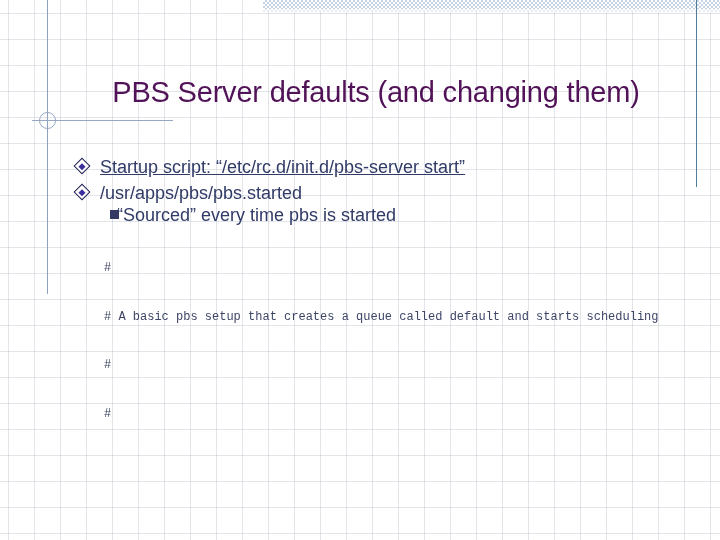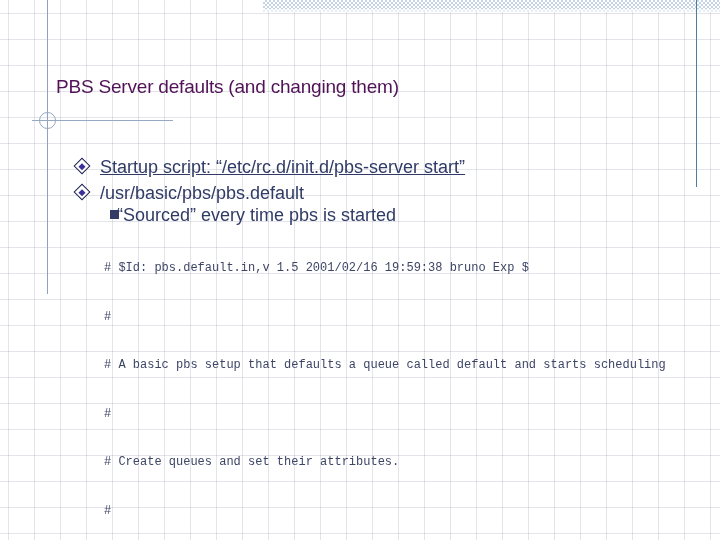--- a/index.html
+++ b/index.html
@@ -22,22 +22,22 @@
   
   .vline-left  { position:absolute; left:47px;  top:0; width:1px; height:294px; background:#8ea2bf; }
   .vline-right { position:absolute; left:696px; top:0; width:1px; height:187px; background:#4f7d9e; }
   .title-rule  { position:absolute; left:32px; top:120px; width:141px; height:1px; background:#96a8c2; }
   .circle {
     position:absolute; left:39px; top:112px; width:15px; height:15px;
     border:1px solid #96a8c2; border-radius:50%; background:transparent;
   }
   .title {
     position:absolute; left:56px; top:76px; width:640px;
-    font-size:19px; line-height:1.15; letter-spacing:-0.2px;
-    color:#511257; white-space:nowrap;
+    font-size:29px; line-height:1.15; letter-spacing:-0.2px;
+    color:#511257; white-space:nowrap;text-align:center;
   }
   .btext { position:absolute; font-size:18px; line-height:22px; color:#303a66; white-space:nowrap; }
   .t1 { left:100px; top:156px;text-decoration:underline; }
   .t2 { left:100px; top:182px; }
   .t3 { left:117px; top:204px; }
   .diamond {
     position:absolute; width:10px; height:10px; background:#ffffff;
     border:1.5px solid #1a1e4e; transform:rotate(45deg);
     display:flex; align-items:center; justify-content:center;
   }
@@ -61,32 +61,30 @@
   <div class="title-rule"></div>
   <div class="circle"></div>
 
   <div class="title">PBS Server defaults (and changing them)</div>
 
   <div>
     <div class="diamond d1"></div>
     <div class="btext t1">Startup script: “/etc/rc.d/init.d/pbs-server start”</div>
 
     <div class="diamond d2"></div>
-    <div class="btext t2">/usr/basic/pbs/pbs.default</div>
+    <div class="btext t2">/usr/apps/pbs/pbs.started</div>
 
     <div class="sq"></div>
     <div class="btext t3">“Sourced” every time pbs is started</div>
   </div>
 
   <div class="code">
-    <div># $Id: pbs.default.in,v 1.5 2001/02/16 19:59:38 bruno Exp $</div>
     <div>#</div>
-    <div># A basic pbs setup that defaults a queue called default and starts scheduling</div>
+    <div># A basic pbs setup that creates a queue called default and starts scheduling</div>
     <div>#</div>
-    <div># Create queues and set their attributes.</div>
     <div>#</div>
     
     
     
     
     
     
     
     
     

